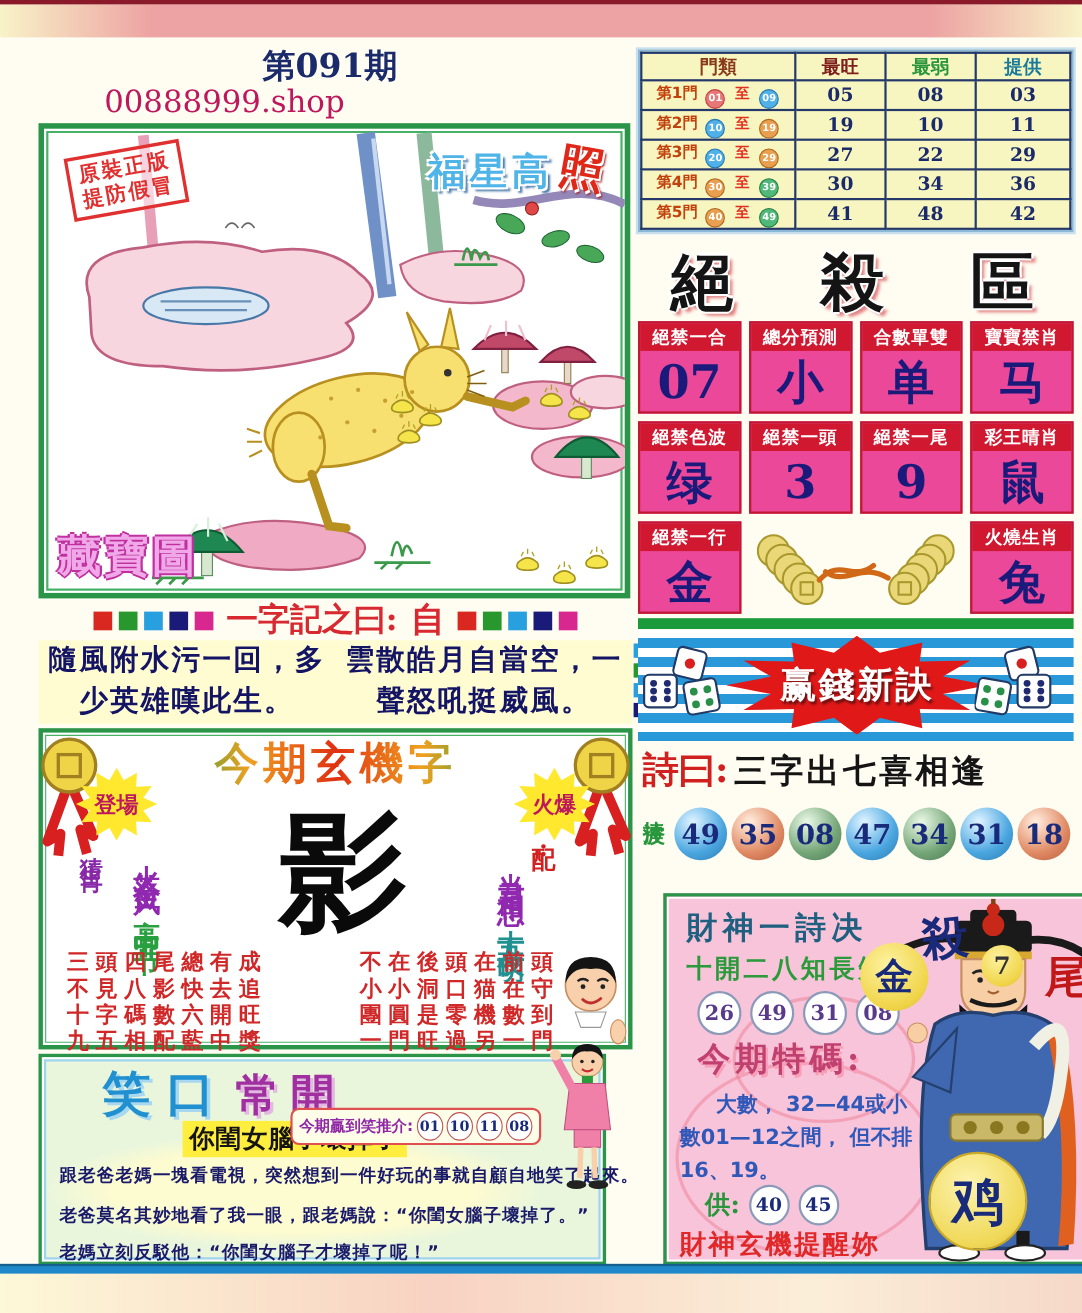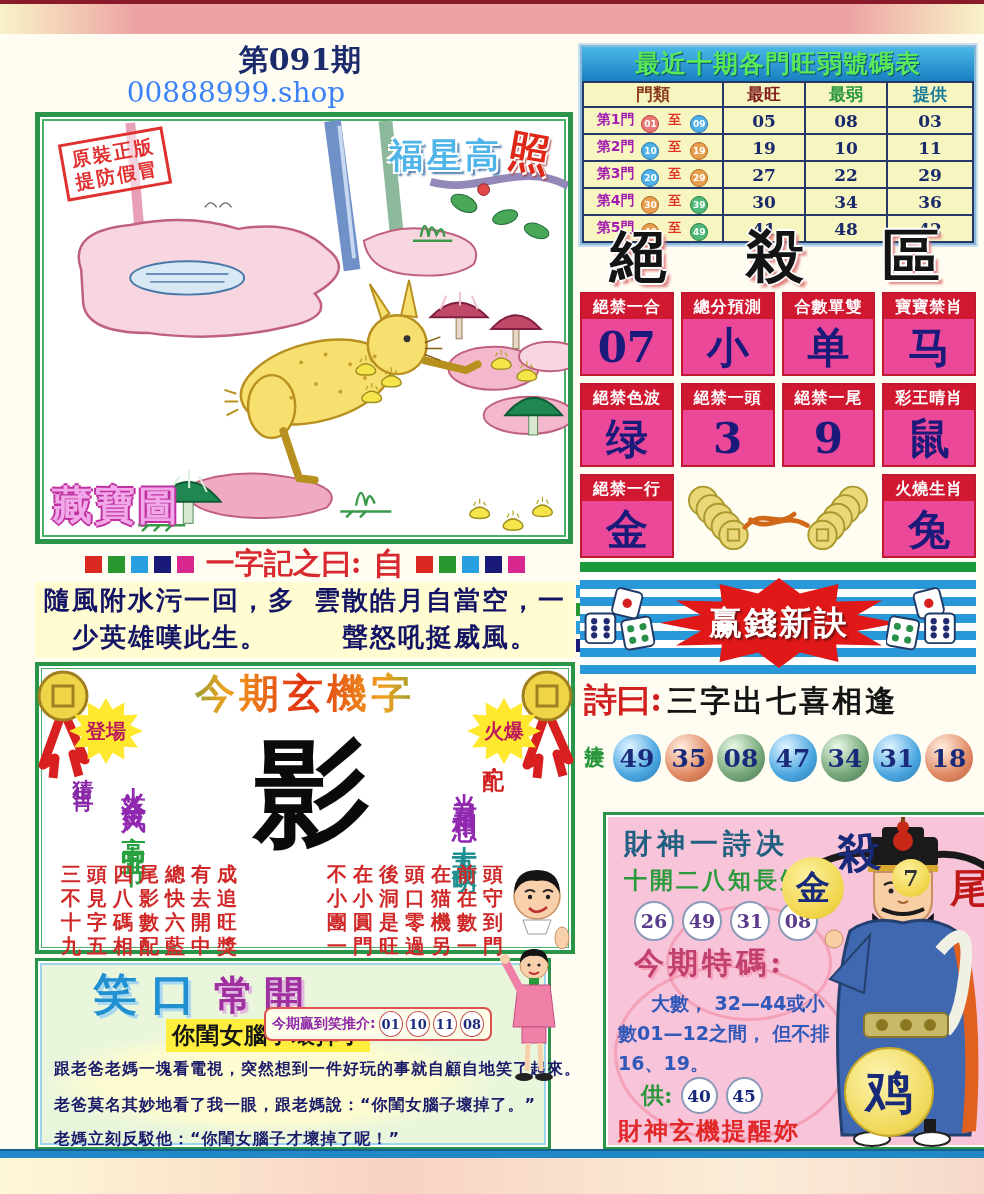--- a/index.html
+++ b/index.html
@@ -7,22 +7,22 @@
         font-family:"DejaVu Sans",sans-serif;}
   
   .top-band{position:absolute;top:0;left:0;right:0;height:30px;border-top:4px solid #8a1a2a;
     background:linear-gradient(90deg,#f8f3c8 0%,#eda3a3 14%,#eda3a3 86%,#f8f3c8 100%);}
   .bottom-line{position:absolute;left:0;right:0;bottom:36px;height:7px;background:#2088c8;border-top:2px solid #14608e;}
   .bottom-band{position:absolute;left:0;right:0;bottom:0;height:36px;
     background:linear-gradient(90deg,#fdf8d8,#f8d2c2 40%,#fbeed8 75%,#f6d8c8);}
   
   .issue{position:absolute;top:40px;left:140px;width:320px;text-align:center;
     font:bold 30px "DejaVu Serif",serif;color:#1a2a6a;}
-  .site{position:absolute;top:76px;left:56px;width:360px;text-align:center;
-    font:28px "DejaVu Serif",serif;color:#3b82f6;}
+  .site{position:absolute;top:76px;left:24px;width:360px;text-align:center;
+    font:28px "DejaVu Serif",serif;color:#be185d;}
   
   .pic{position:absolute;left:35px;top:112px;width:538px;height:432px;background:#fff;
     border:5px solid #2a9448;box-shadow:inset 0 0 0 2px #fff,inset 0 0 0 4px #49b068;box-sizing:border-box;}
   .pic svg.scene{position:absolute;inset:0;width:100%;height:100%;}
   .stamp{position:absolute;left:22px;top:18px;transform:rotate(-10deg);border:3px solid #e03030;
     background:rgba(255,255,255,.55);color:#e03030;font:bold 19px "DejaVu Serif",serif;
     padding:3px 8px;line-height:23px;text-align:center;}
   .stamp span{display:block;letter-spacing:2px;}
   .blessing{position:absolute;right:18px;top:8px;white-space:nowrap;}
   .bl-blue{font:bold 34px "DejaVu Serif",serif;color:#4fb4e8;letter-spacing:4px;
@@ -91,21 +91,21 @@
     border:2px solid #8ab8d8;box-shadow:0 0 0 2px #c8e0f0;box-sizing:border-box;}
   .ht-title{height:34px;background:linear-gradient(#4ab8e8,#1880c0);text-align:center;
     font:bold 25px "DejaVu Serif",serif;color:#58e858;letter-spacing:1px;line-height:34px;
     text-shadow:1px 1px 0 #0a4a6a;}
   table.ht{width:100%;border-collapse:collapse;}
   table.ht th,table.ht td{border:2px solid #24386a;text-align:center;padding:0;}
   table.ht th{height:23px;font:bold 17px "DejaVu Serif",serif;background:#f8f6c0;}
   .h0{color:#8a3a1a;} .h1{color:#7f1d1d;} .h2{color:#28963a;} .h3{color:#187a9a;}
   table.ht td{height:22px;font:bold 17px "DejaVu Serif",serif;color:#1a2a6a;background:#f8f6c0;}
   td.gate{text-align:left;padding-left:4px;white-space:nowrap;}
-  .g{font:bold 14px "DejaVu Sans",sans-serif;color:#a21caf;}
+  .g{font:bold 14px "DejaVu Sans",sans-serif;color:#c2410c;}
   .zhi{font:bold 13px "DejaVu Sans",sans-serif;color:#e03020;margin:0 2px;}
   .circ{display:inline-block;width:16px;height:16px;border-radius:50%;vertical-align:-3px;
     font:bold 9px "DejaVu Sans",sans-serif;color:#fff;line-height:16px;text-align:center;margin:0 1px;}
   .circ[data-c="pink"]{background:#e87878;border:1px solid #c04040;}
   .circ[data-c="blue"]{background:#50b0e8;border:1px solid #2878b0;}
   .circ[data-c="orange"]{background:#e8a050;border:1px solid #b06820;}
   .circ[data-c="green"]{background:#50b878;border:1px solid #288048;}
   
   .kz-title{position:absolute;left:580px;top:218px;width:396px;white-space:nowrap;overflow:visible;
     font:bold 58px "DejaVu Serif",serif;color:#141414;padding-left:30px;letter-spacing:78px;box-sizing:border-box;
@@ -375,21 +375,20 @@
       <path d="M24,44 L10,18" stroke="#f080a8" stroke-width="8" stroke-linecap="round"></path>
       <circle cx="9" cy="14" r="5" fill="#f8d0ac"></circle>
       <rect x="26" y="82" width="24" height="16" fill="#f080a8" stroke="#c05080"></rect>
       <path d="M32,98 L31,126 M44,98 L45,126" stroke="#f8d0ac" stroke-width="5"></path>
       <ellipse cx="28" cy="132" rx="9" ry="4" fill="#222"></ellipse>
       <ellipse cx="48" cy="132" rx="9" ry="4" fill="#222"></ellipse>
     </svg>
   </div>
 
   <div class="hot-table">
-    <div class="ht-title">最近十期各門旺弱號碼表</div>
     <table class="ht">
       <tbody>
           <tr>
         <th class="h0">門類</th>
         <th class="h1" style="width:80px">最旺</th>
         <th class="h2" style="width:80px">最弱</th>
         <th class="h3" style="width:84px">提供</th>
       </tr>
       <tr>
         <td class="gate">

